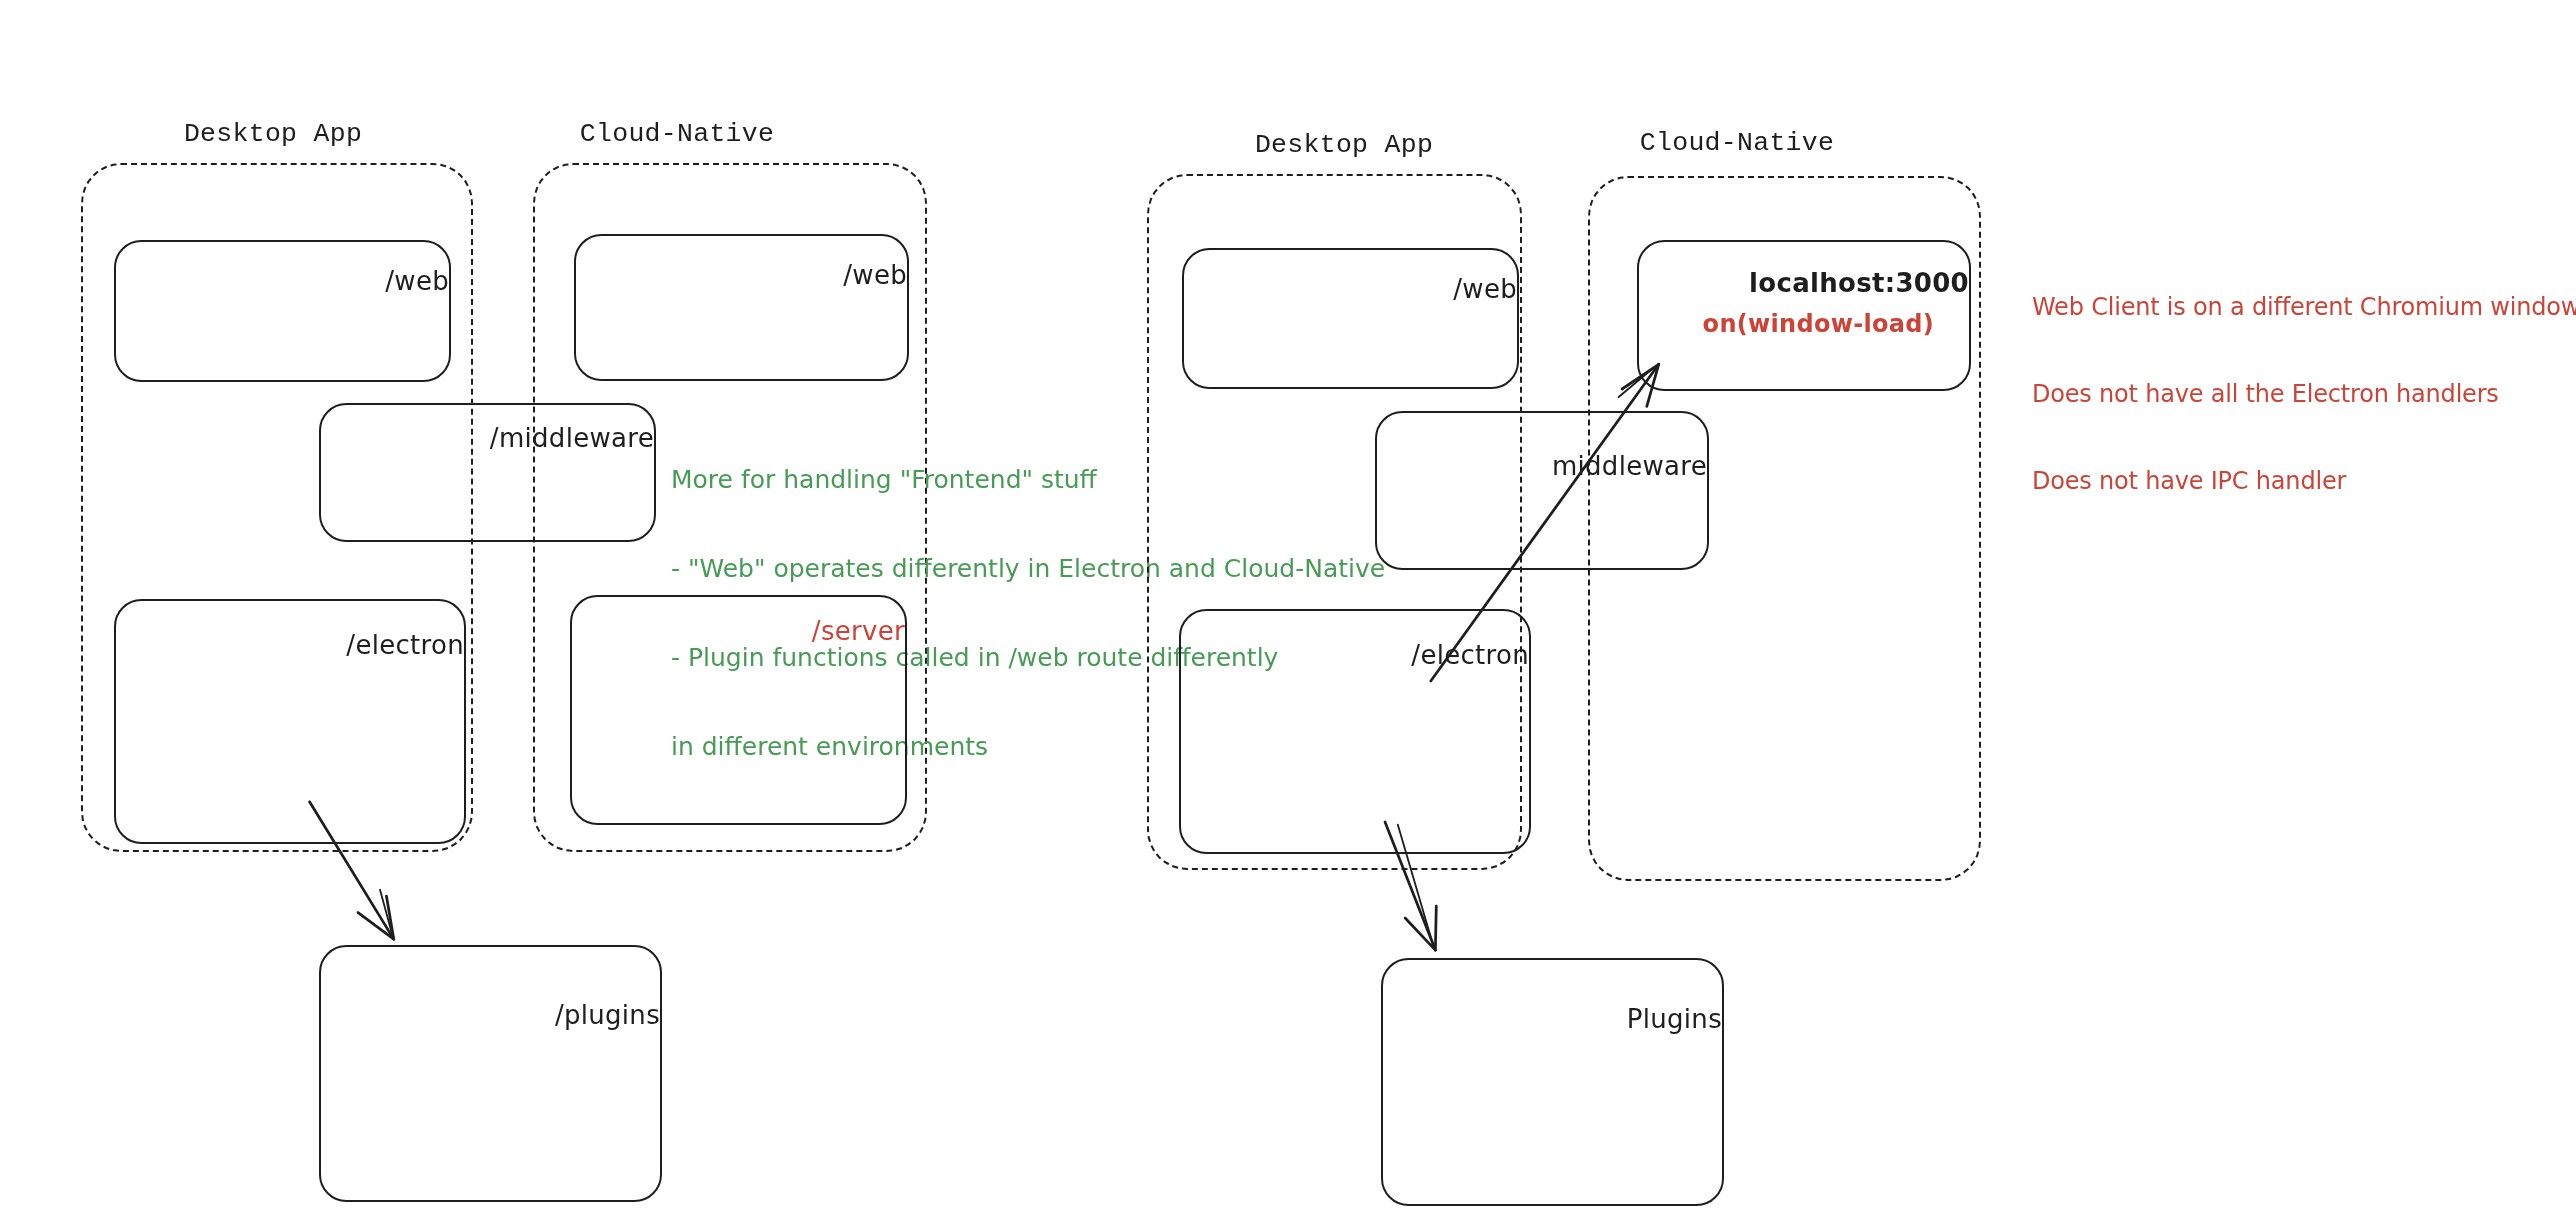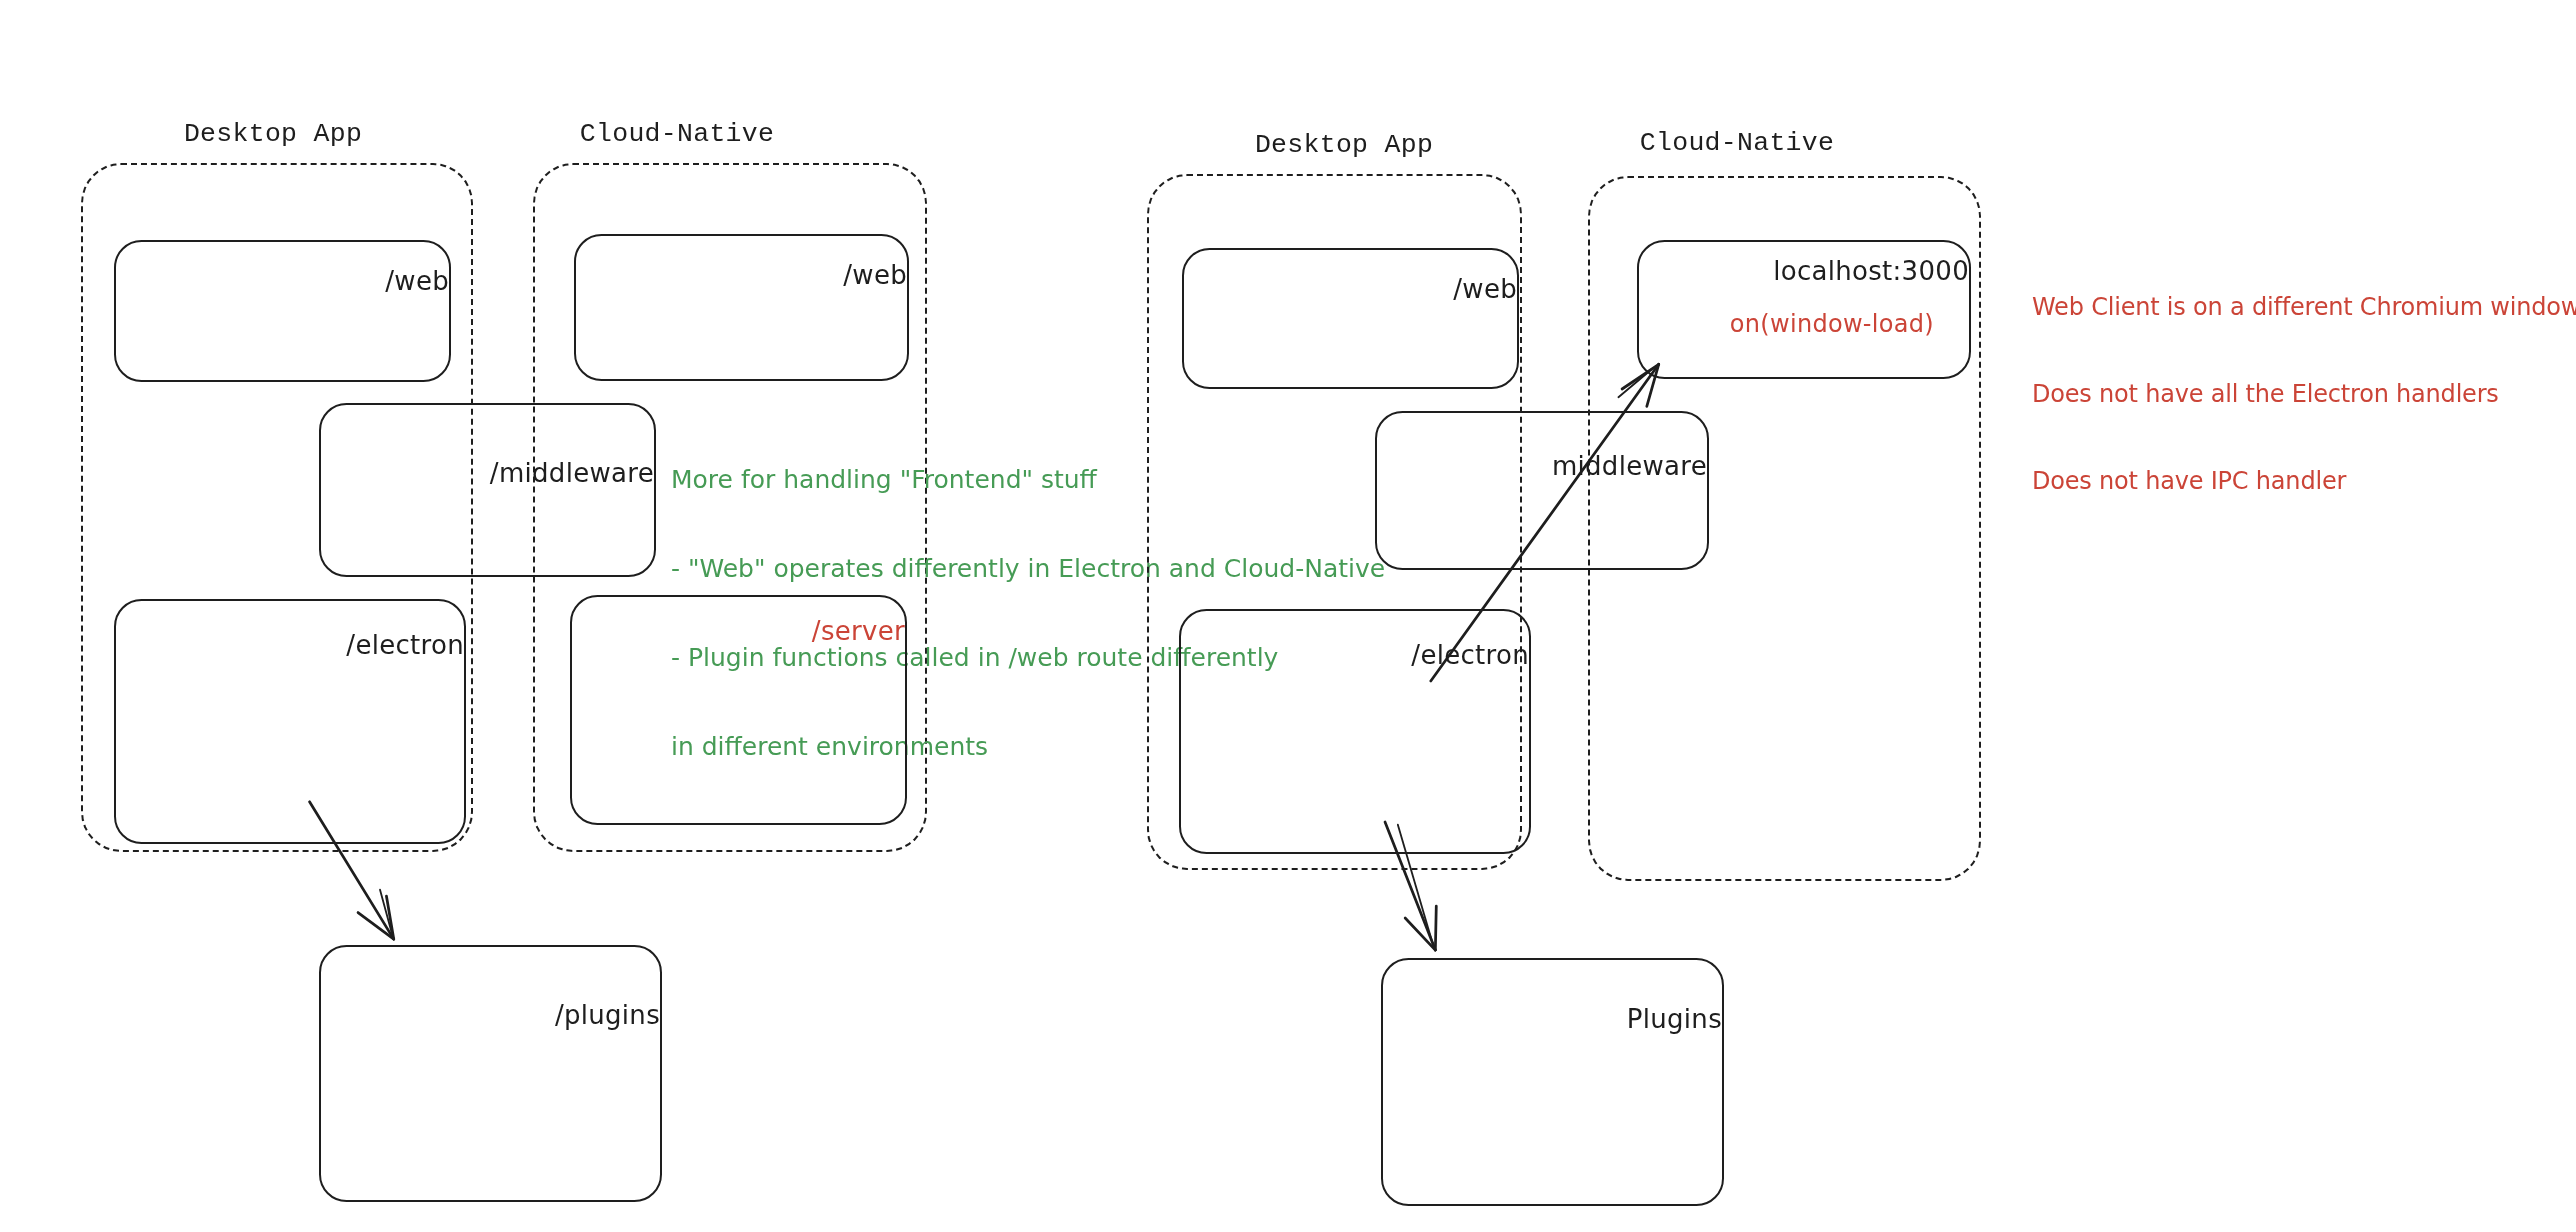--- a/index.html
+++ b/index.html
@@ -46,21 +46,21 @@
   <div class="dashed-container" style="left:533px;top:163px;width:390px;height:685px;"></div>
 
   <div class="node" style="left:114px;top:240px;width:333px;height:114px;padding-top:24px;">
     <span>/web</span>
   </div>
 
   <div class="node" style="left:574px;top:234px;width:331px;height:119px;padding-top:24px;">
     <span>/web</span>
   </div>
 
-  <div class="node" style="left:319px;top:403px;width:333px;height:117px;padding-top:53px;">
+  <div class="node" style="left:319px;top:403px;width:333px;height:117px;padding-top:18px;">
     <span>/middleware</span>
   </div>
 
   <div class="note note-green" style="left:671px;top:406px;">
     <div>More for handling "Frontend" stuff</div>
     <div>- "Web" operates differently in Electron and Cloud-Native</div>
     <div>- Plugin functions called in /web route differently</div>
     <div>in different environments</div>
   </div>
 
@@ -81,21 +81,21 @@
   <div class="group-label" style="left:1618px;top:128px;">Cloud-Native</div>
 
   <div class="dashed-container" style="left:1147px;top:174px;width:371px;height:692px;"></div>
 
   <div class="dashed-container" style="left:1588px;top:176px;width:389px;height:701px;"></div>
 
   <div class="node" style="left:1182px;top:248px;width:333px;height:113px;padding-top:24px;">
     <span>/web</span>
   </div>
 
-  <div class="node" style="left:1637px;top:240px;width:330px;height:121px;padding-top:14px;">
+  <div class="node" style="left:1637px;top:240px;width:330px;height:121px;padding-top:26px;font-weight:bold;">
     <span>localhost:3000</span>
     <span class="sub-label red-text" style="right:35px;top:68px;">on(window-load)</span>
   </div>
 
   <div class="note note-red" style="left:2032px;top:236px;">
     <div>Web Client is on a different Chromium window</div>
     <div>Does not have all the Electron handlers</div>
     <div>Does not have IPC handler</div>
   </div>
 

